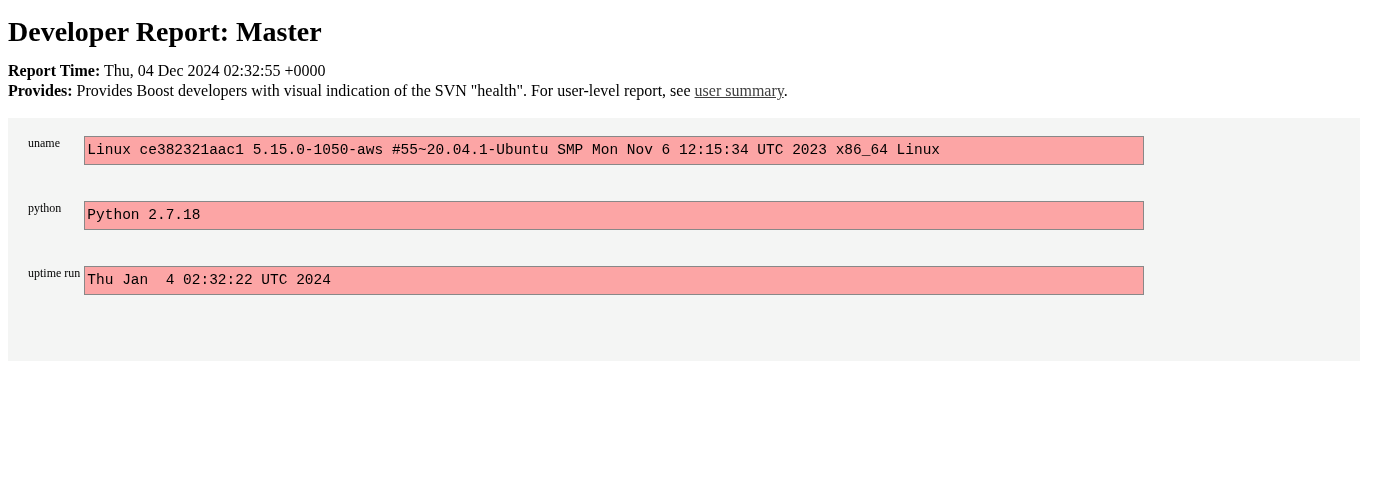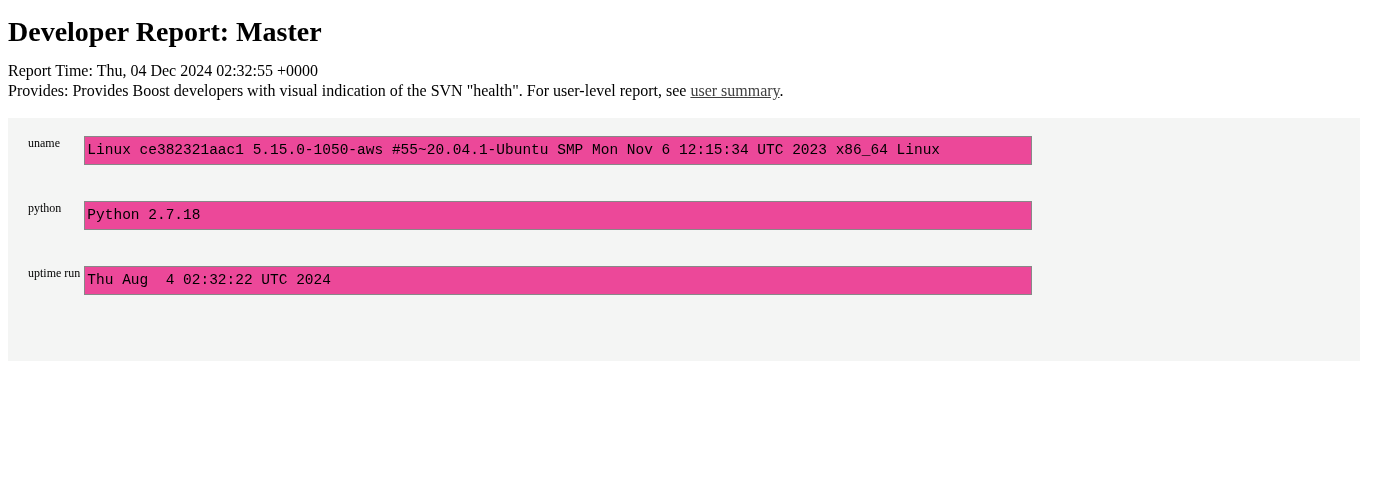--- a/index.html
+++ b/index.html
@@ -12,21 +12,21 @@
   }
   h1 {
     font-size: 28px;
     font-weight: bold;
     margin: 10px 0 14px 0;
   }
   .meta-line {
     margin: 2px 0;
   }
   .meta-line .label {
-    font-weight: normal;
+    font-weight: bold;
   }
   a {
     color: #404040;
     text-decoration: underline;
   }
   .info-panel {
     background: #f4f5f4;
     margin-top: 18px;
     padding: 18px 20px 30px 20px;
     width: 1352px;
@@ -47,26 +47,26 @@
     font-size: 12px;
   }
   td.val {
     padding-top: 14px;
   }
   pre.box {
     display: block;
     border: 1px solid #888;
     margin: 0;
     padding: 4px 2px;
-    width: 948px;
+    width: 1060px;
     box-sizing: border-box;
     font-family: "Consolas", "Menlo", "Courier New", monospace;
     font-size: 14.5px;
     line-height: 1.3;
-    background: #ec4899;
+    background: #fca5a5;
     white-space: pre;
     overflow: hidden;
   }
 </style>
 </head>
 <body>
 
 <h1>Developer Report: Master</h1>
 
 <div class="meta-line">
@@ -90,18 +90,18 @@
     </tr>
     <tr>
       <td class="key">python</td>
       <td class="val">
             <pre class="box">Python 2.7.18</pre>
           </td>
     </tr>
     <tr>
       <td class="key">uptime run</td>
       <td class="val">
-            <pre class="box">Thu Aug  4 02:32:22 UTC 2024</pre>
+            <pre class="box">Thu Jan  4 02:32:22 UTC 2024</pre>
           </td>
     </tr>
   </tbody>
     </table>
 </div>
 
 </body></html>

